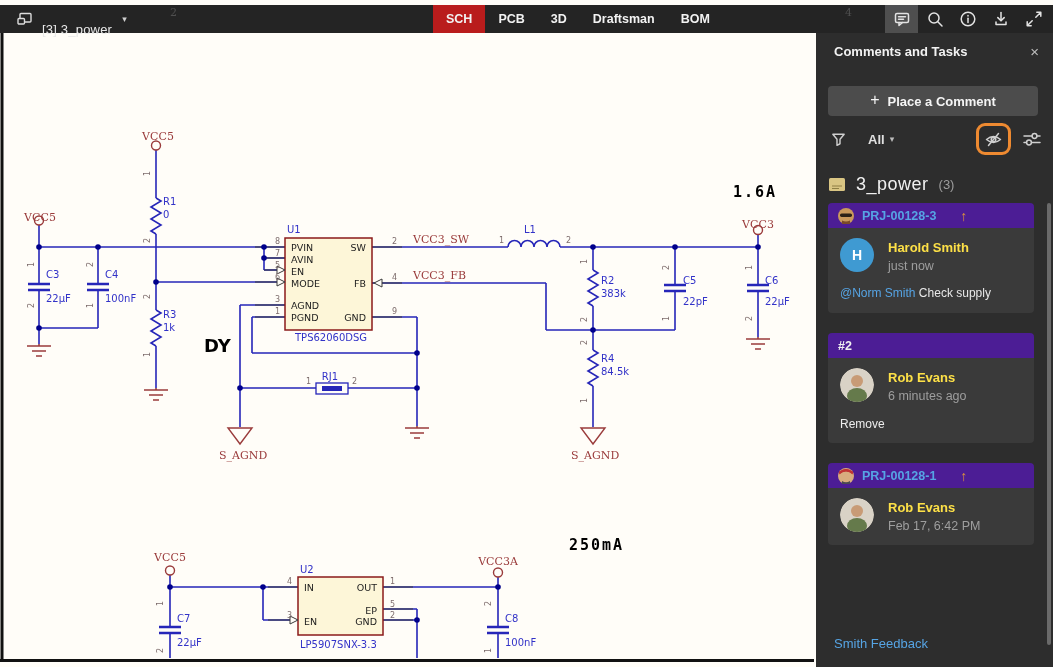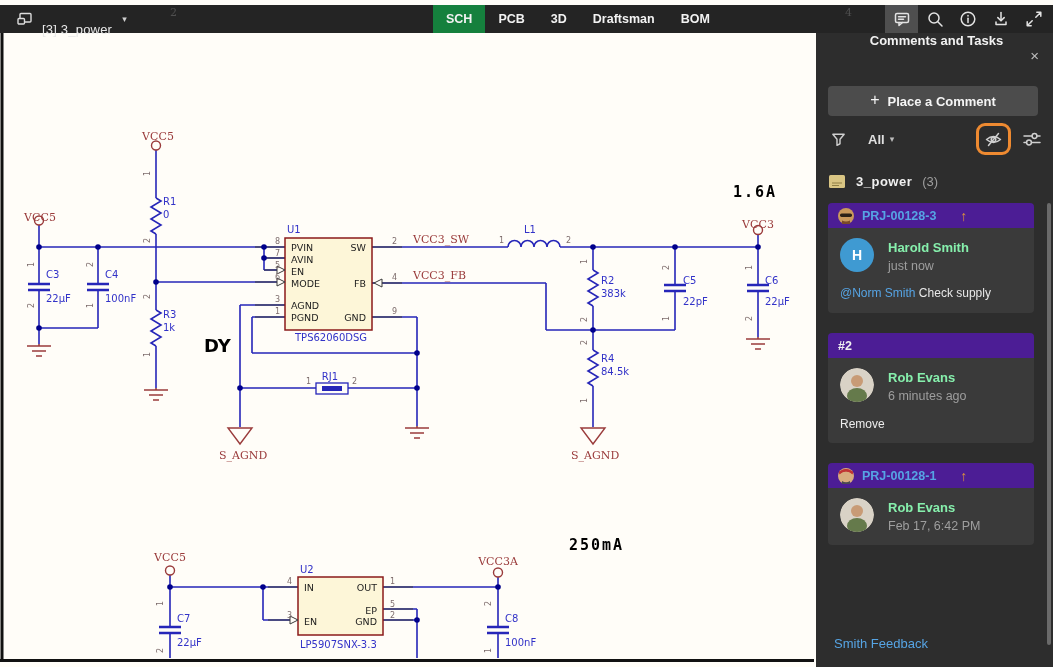--- a/index.html
+++ b/index.html
@@ -10,21 +10,21 @@
   
   .toolbar { position:absolute; left:0; top:5px; width:1053px; height:28px;
     background:#242424; display:flex; align-items:center; z-index:30; }
   .tb-left { display:flex; align-items:center; gap:8px; padding-left:16px; color:#e9e9e9;
     font-size:13px; cursor:pointer; }
   .tb-title { font-weight:400; letter-spacing:.2px;margin-top:20px; }
   .tb-chevron { font-size:9px; color:#cfcfcf; padding-left:2px; }
   .tabs { position:absolute; left:433px; top:0; height:28px; display:flex; align-items:stretch; }
   .tab { padding:0 13px; display:flex; align-items:center; color:#f2f2f2; font-size:12.5px;
     font-weight:bold; cursor:pointer; }
-  .tab.active { background:#15803d; }
+  .tab.active { background:#b91c1c; }
   .tb-icons { position:absolute; right:3px; top:0; height:28px; display:flex; align-items:stretch; }
   .tb-icon { width:33px; display:flex; align-items:center; justify-content:center; cursor:pointer; }
   .tb-icon.active { background:#4f4f4f; }
   .tb-icon svg { stroke:#e3e3e3; fill:none; stroke-width:1.5; stroke-linecap:round; stroke-linejoin:round; }
   .grid-ref { position:absolute; top:6px; color:#4f4f4f; font-size:11px; z-index:31;
     font-family:"DejaVu Serif", serif; }
 
   
   .schematic { position:absolute; left:0; top:0; width:816px; height:667px; }
   text { user-select:none; }
@@ -42,51 +42,51 @@
   .gnd  { stroke:#9a3b3b; stroke-width:1.6; fill:none; }
   .comp { fill:#fdf6d8; stroke:#8b1a1a; stroke-width:1.5; }
   .dot  { fill:#00008b; }
   .tri  { fill:#fffdf8; stroke:#3a3a3a; stroke-width:1; }
   .border { stroke:#111; stroke-width:3; fill:none; }
 
   
   .panel { position:absolute; left:816px; top:33px; width:237px; height:634px;
     background:#2d2d2d; color:#e8e8e8; z-index:20; }
   .panel-header { position:absolute; top:0; left:0; right:0; height:36px; display:flex;
-    align-items:center; padding:0 14px 0 18px;flex-direction:column; }
+    align-items:center; padding:0 14px 0 18px; }
   .panel-title { font-size:13px; font-weight:bold; color:#f2f2f2; }
   .panel-close { margin-left:auto; color:#bdbdbd; font-size:15px; cursor:pointer; line-height:1; }
   .place-btn { position:absolute; top:53px; left:12px; right:15px; height:30px; background:#4c4c4c;
     border:none; border-radius:4px; color:#f5f5f5; font-size:13px; font-weight:bold;
     display:flex; align-items:center; justify-content:center; gap:8px; cursor:pointer;
     font-family:"Liberation Sans", sans-serif; }
   .place-plus { font-size:16px; font-weight:400; margin-top:-2px; }
   .filter-row { position:absolute; top:90px; left:14px; right:9px; height:32px; display:flex;
     align-items:center; }
   .filter-row svg { stroke:#cfcfcf; fill:none; stroke-width:1.5; stroke-linecap:round; stroke-linejoin:round; }
   .filter-all { color:#e0e0e0; font-size:13px; font-weight:bold; margin-left:21px; cursor:pointer; }
   .filter-chevron { color:#bbb; font-size:9px; margin-left:5px; cursor:pointer; }
   .eye-btn { margin-left:auto; width:35px; height:32px; border:3px solid #ee8a31; border-radius:9px;
     display:flex; align-items:center; justify-content:center; cursor:pointer; margin-right:9px; }
   .sliders-btn { width:24px; height:24px; display:flex; align-items:center; justify-content:center; cursor:pointer; }
   .group-row { position:absolute; top:141px; left:12px; display:flex; align-items:center; gap:10px; }
-  .group-name { font-size:13px; font-weight:bold; letter-spacing:.5px; color:#f0f0f0; }
+  .group-name { font-size:18px; font-weight:normal; letter-spacing:.5px; color:#f0f0f0; }
   .group-count { font-size:13px; color:#9e9e9e; }
   .card { position:absolute; left:12px; width:206px; border-radius:4px; overflow:hidden; }
   .card-head { height:25px; background:#4c1d95; display:flex; align-items:center; gap:8px;
     padding:0 10px; }
   .card-id { color:#56a4e4; font-size:12.5px; font-weight:bold; cursor:pointer; }
   .card-num { color:#f0f0f0; font-size:12.5px; font-weight:bold; }
   .up-arrow { color:#e0963a; font-size:14px; font-weight:bold; margin-left:16px; cursor:pointer; }
   .card-body { background:#3a3a3a; padding:10px 12px 12px 12px; }
   .author-row { display:flex; gap:14px; }
   .avatar-lg { width:34px; height:34px; border-radius:50%; flex:none; }
   .avatar-h { background:#3f9ad2; color:#fff; font-size:14px; font-weight:bold;
     display:flex; align-items:center; justify-content:center; }
-  .author-name { font-size:13px; font-weight:bold; color:#86efac; padding-top:2px; }
+  .author-name { font-size:13px; font-weight:bold; color:#fde047; padding-top:2px; }
   .author-time { font-size:12.5px; color:#9e9e9e; padding-top:4px; }
   .comment-line { font-size:12px; margin-top:12px; line-height:16px; color:#e8e8e8; }
   .mention { color:#56a4e4; cursor:pointer; }
   .remove-link { font-size:12px; color:#ededed; margin-top:14px; cursor:pointer; }
   .leave-feedback { position:absolute; left:18px; bottom:16px; color:#56a4e4; font-size:13px;
     cursor:pointer; }
   .scroll-thumb { position:absolute; right:2px; top:170px; width:4px; height:442px;
     background:#6a6a6a; border-radius:2px; cursor:pointer; }
 </style>
 </head>

